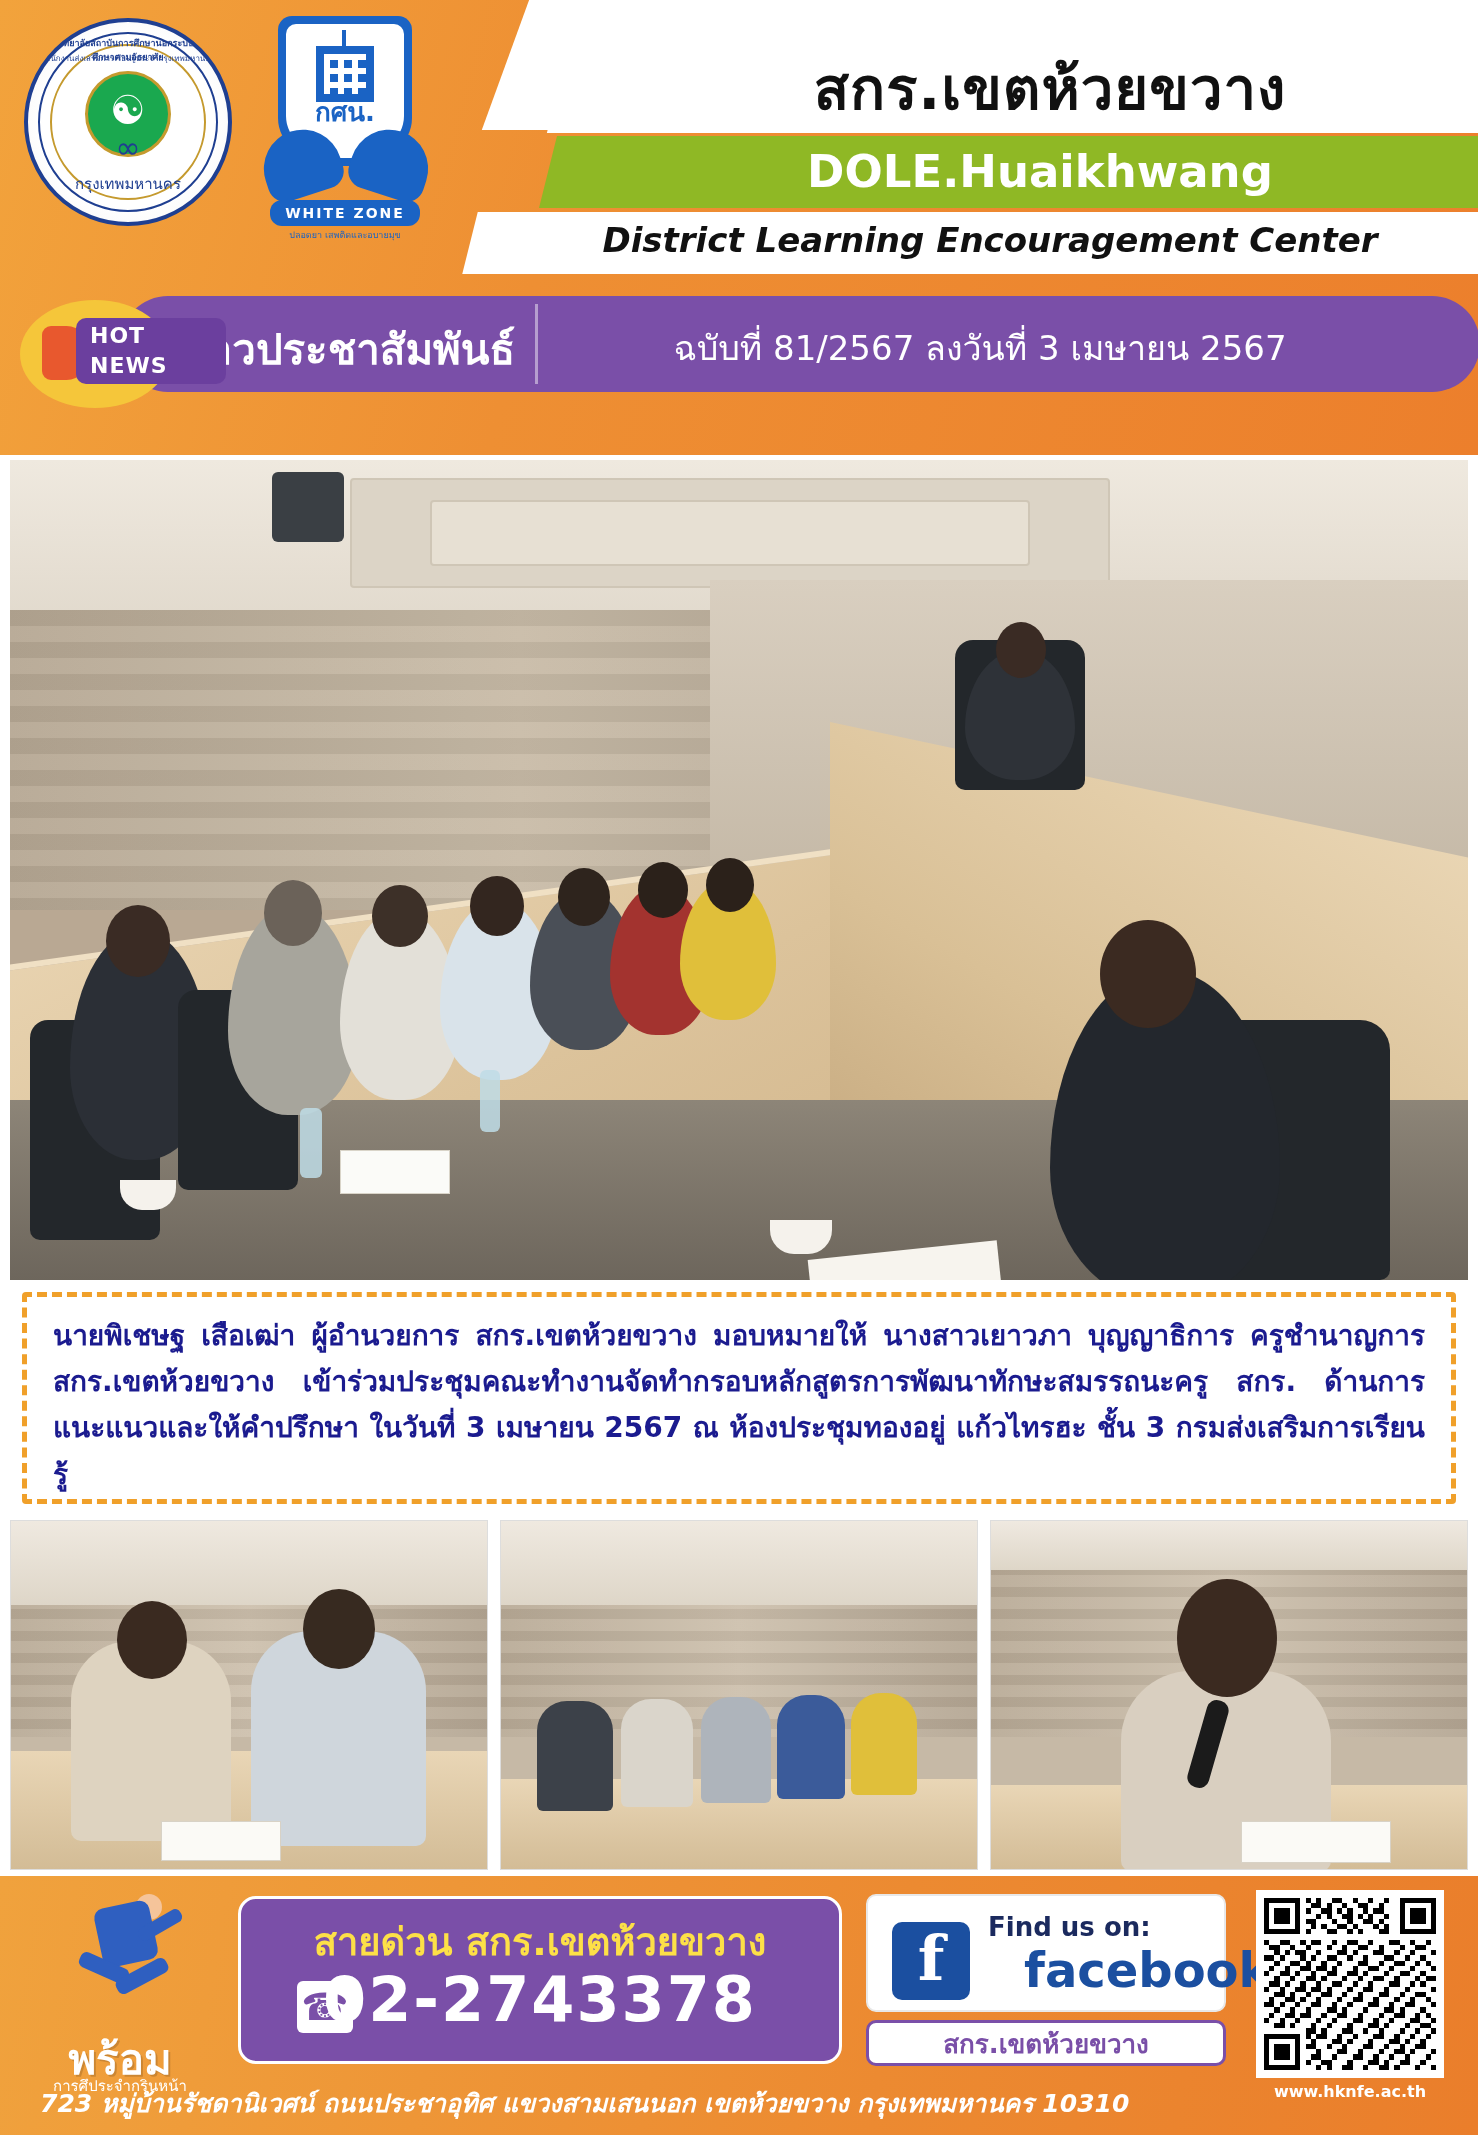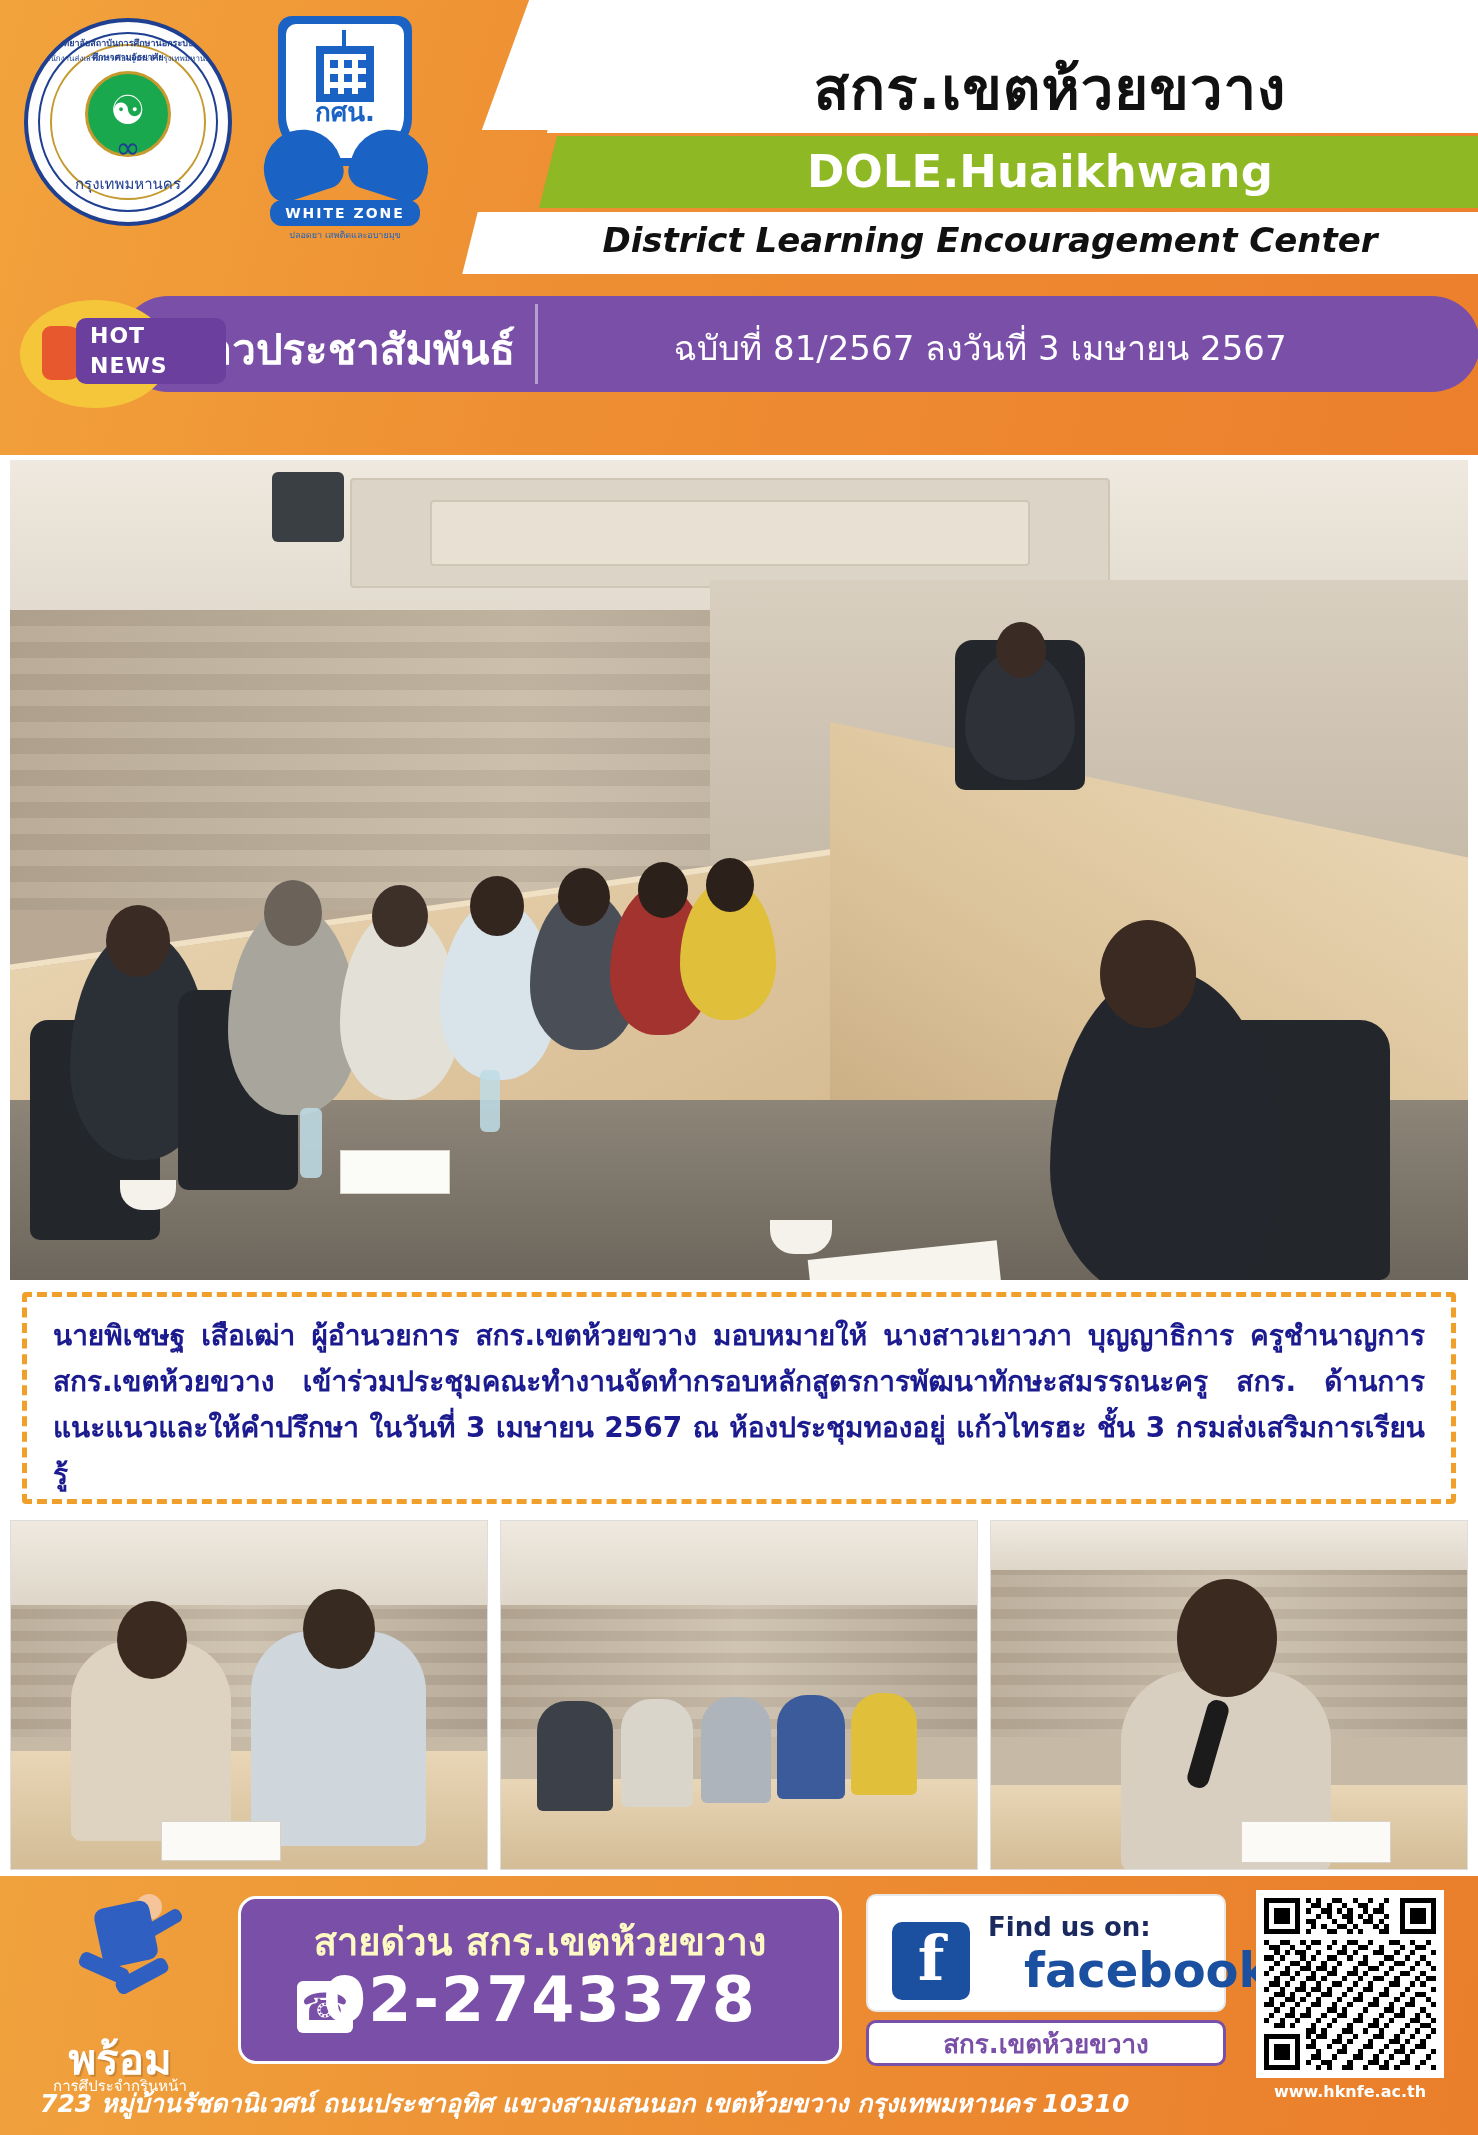--- a/index.html
+++ b/index.html
@@ -432,21 +432,21 @@
   }
   .hotline-box {
     position: absolute; left: 238px; top: 20px;
     width: 604px; height: 168px;
     background: #7a4fa8;
     border-radius: 18px;
     border: 3px solid #ffffff;
   }
   .hotline-title {
     position: absolute; left: 0; top: 12px; width: 100%;
-    text-align: center; color: #fef9c3; font-size: 38px; font-weight: bold;
+    text-align: center; color: #fde047; font-size: 38px; font-weight: bold;
   }
   .hotline-number {
     position: absolute; left: 0; top: 64px; width: 100%;
     text-align: center; color: #ffffff; font-size: 62px; font-weight: bold;
     letter-spacing: 2px;
   }
   .phone-icon {
     position: absolute; left: 56px; top: 82px;
     width: 56px; height: 52px;
     background: #ffffff;

